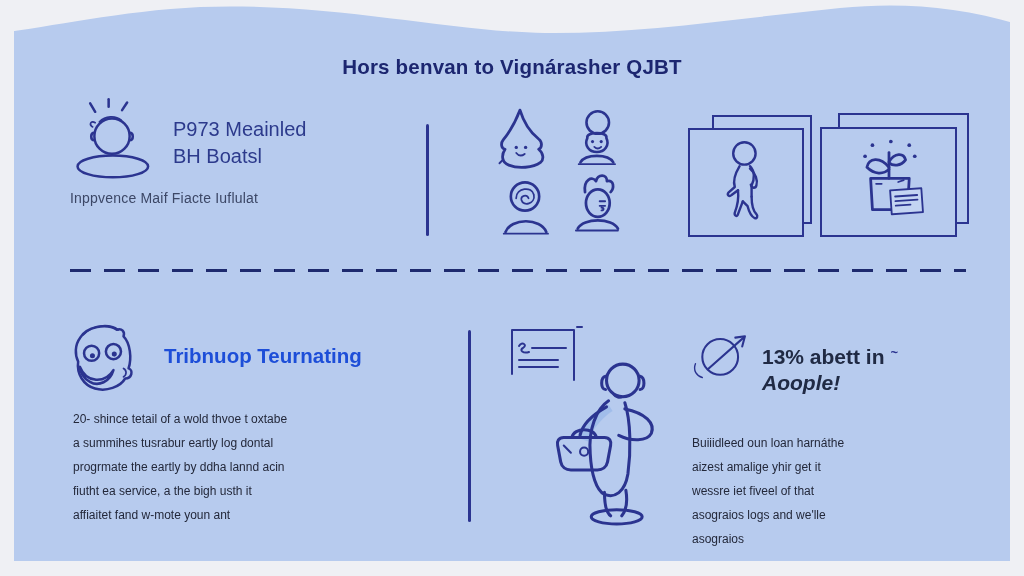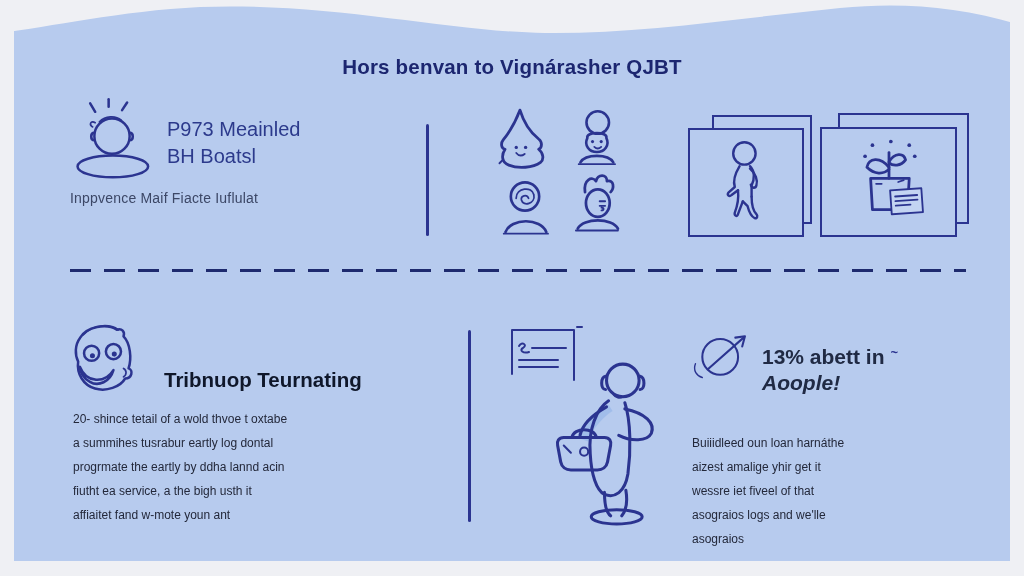--- a/index.html
+++ b/index.html
@@ -14,39 +14,39 @@
     position:absolute;left:14px;top:0;width:996px;height:561px;
     background:#b7cbee;
   }
   .wave{position:absolute;top:0;left:0;width:1024px;height:42px;z-index:3;}
   .abs{position:absolute;}
   .title{
     top:55px;left:0;width:1024px;text-align:center;
     font-size:20.5px;font-weight:700;color:#1c2670;letter-spacing:.2px;z-index:4;
   }
   .tl-heading{
-    left:167px;top:116px;font-size:20px;font-weight:500;color:#2c3a8c;line-height:27px;
+    left:173px;top:116px;font-size:20px;font-weight:500;color:#2c3a8c;line-height:27px;
   }
   .tl-subtext{
     left:70px;top:190px;font-size:14px;font-weight:400;color:#3c4766;letter-spacing:.2px;
   }
   .vdiv{width:3px;background:#2b3490;border-radius:2px;}
   .vdiv1{left:426px;top:124px;height:112px;}
   .vdiv2{left:468px;top:330px;height:192px;}
   .dashed{
     left:70px;top:269px;width:896px;height:3px;
     background:repeating-linear-gradient(90deg,#1e2a6e 0 21px,transparent 21px 34px);
   }
   .cardback{border:2.5px solid #2b3490;background:transparent;}
   .cardfront{border:2.5px solid #2b3490;background:#b7cbee;display:flex;align-items:center;justify-content:center;}
   .back1{left:712px;top:115px;width:96px;height:105px;}
   .front1{left:688px;top:128px;width:112px;height:105px;}
   .back2{left:838px;top:113px;width:127px;height:107px;}
   .front2{left:820px;top:127px;width:133px;height:106px;}
-  .bl-heading{left:164px;top:344px;font-size:20.5px;font-weight:700;color:#0f172a;margin-top:24px;}
+  .bl-heading{left:164px;top:344px;font-size:20.5px;font-weight:700;color:#1d4ed8;}
   .para{font-size:12px;line-height:24px;color:#23283a;}
   .bl-para{left:73px;top:407px;width:380px;}
   .br-para{left:692px;top:407px;width:310px;margin-top:24px;}
   .br-heading{left:762px;top:340px;font-size:21px;font-weight:700;color:#202a44;line-height:26px;}
   .br-heading .it{font-style:italic;}
   .br-heading .mark{font-size:13px;vertical-align:7px;color:#2b3490;}
   svg .ink{stroke:#2b3490;fill:none;stroke-width:3;stroke-linecap:round;stroke-linejoin:round;}
   svg .ink-thin{stroke:#2b3490;fill:none;stroke-width:2;stroke-linecap:round;stroke-linejoin:round;}
   svg .fill-ink{fill:#2b3490;stroke:none;}
   svg .shade{fill:#8fb2e8;opacity:.55;stroke:none;}

